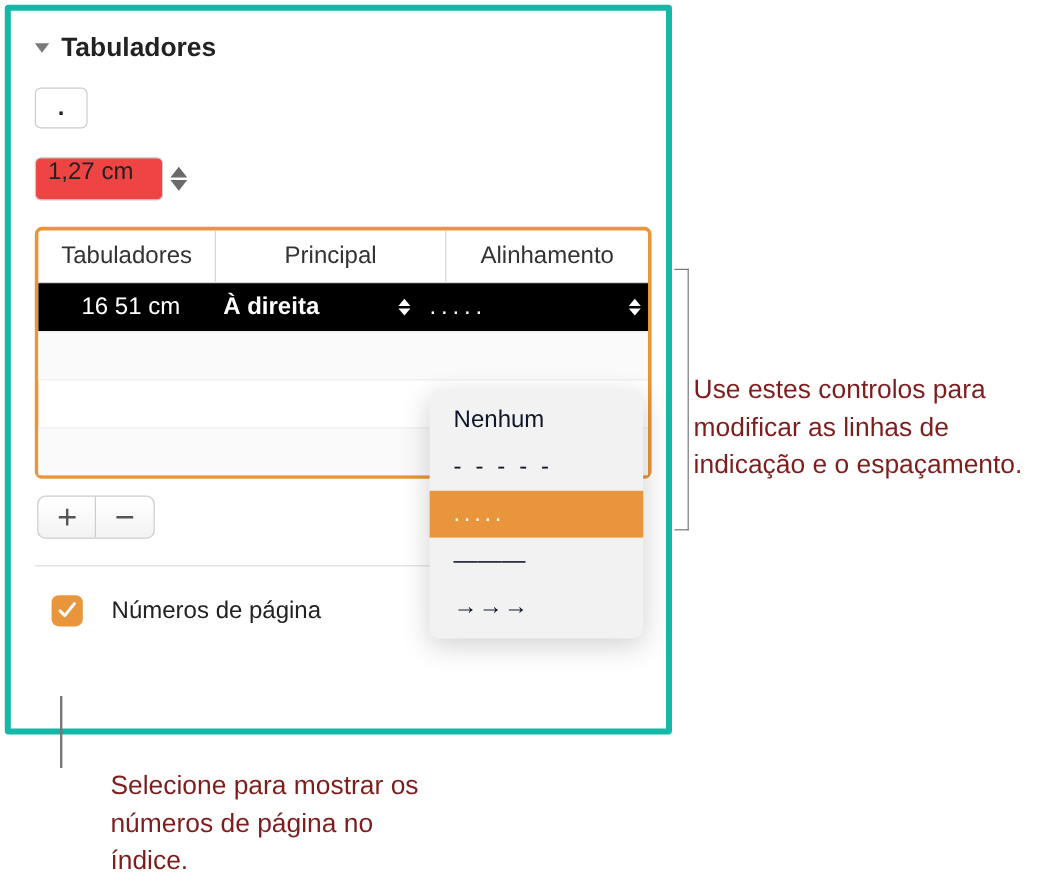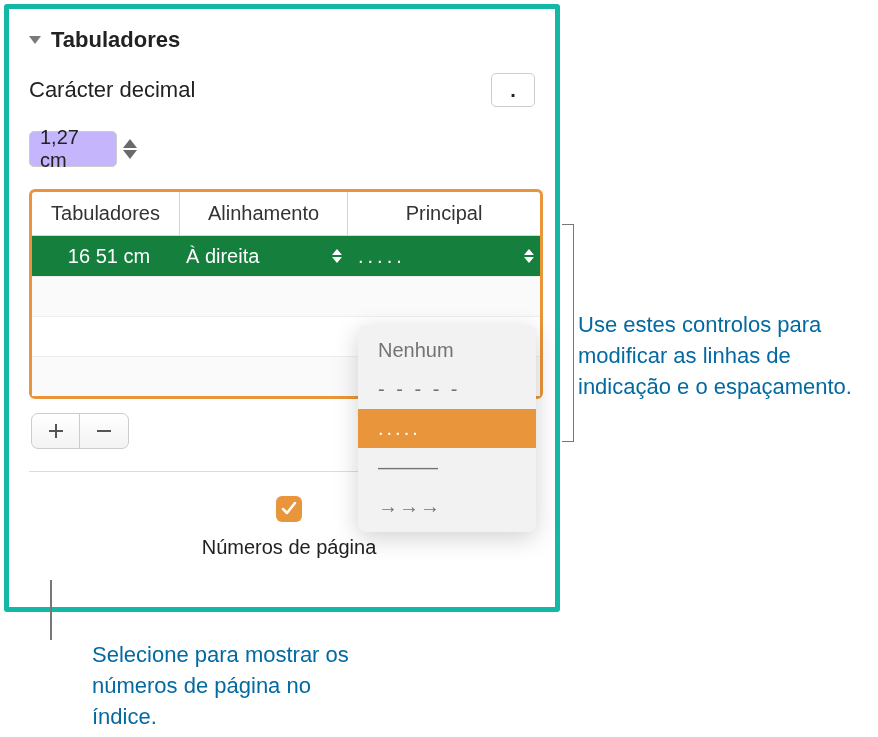--- a/index.html
+++ b/index.html
@@ -51,27 +51,27 @@
     align-items: center;
     justify-content: center;
     font-weight: 700;
     font-size: 20px;
     background: #fff;
   }
   .spacing-wrap {
     display: flex; align-items: stretch; gap: 6px;
   }
   .spacing-field {
-    width: 88px; height: 36px;
+    width: 107px; height: 36px;
     border: 1px solid #ccc;
     border-radius: 5px;
-    display: flex; align-items: center;
+    display: flex; 
     padding: 0 10px;
     font-size: 20px;
-    background: #c4b5fd;
+    background: #ef4444;
   }
   .stepper {
     width: 22px;
     display: flex; flex-direction: column;
     justify-content: center;
     gap: 2px;
   }
   .stepper-up, .stepper-down {
     width: 0; height: 0;
     border-left: 7px solid transparent;
@@ -102,26 +102,26 @@
   .th:last-child { border-right: none; }
   .col1 { width: 148px; }
   .col2 { width: 168px; }
   .col3 { flex: 1; }
   .table-row {
     display: flex;
     align-items: center;
     height: 40px;
   }
   .table-row.selected {
-    background: #15803d;
+    background: #000000;
     color: #fff;
   }
   .td { font-size: 20px; display: flex; align-items: center; }
   .td.c1 { width: 148px; justify-content: center; padding-left: 6px; }
-  .td.c2 { width: 168px; padding-left: 6px; position: relative; }
+  .td.c2 { width: 168px; padding-left: 6px; position: relative; font-weight: bold; }
   .td.c3 { flex: 1; padding-left: 10px; letter-spacing: 4px; position: relative; }
   .popup-arrows {
     position: absolute; right: 6px; top: 50%; transform: translateY(-50%);
     display: flex; flex-direction: column; gap: 2px;
   }
   .popup-arrows .au { width:0;height:0;border-left:5px solid transparent;border-right:5px solid transparent;border-bottom:6px solid #fff;}
   .popup-arrows .ad { width:0;height:0;border-left:5px solid transparent;border-right:5px solid transparent;border-top:6px solid #fff;}
   .table-empty { height: 40px; border-top: 1px solid #eee; }
   .table-empty:nth-child(odd){ background:#fafafa;}
   .addremove {
@@ -141,23 +141,22 @@
     color: #555;
     cursor: pointer;
     display:flex;align-items:center;justify-content:center;
   }
   .addremove button:first-child { border-right: 1px solid #ccc; }
   hr.divider {
     margin: 22px 20px 0 20px;
     border: none; border-top: 1px solid #dcdcdc;
   }
   .check-row {
-    display: flex; align-items: center; gap: 14px;
+    display: flex; align-items: center; gap: 24px;
     padding: 24px 20px 0 34px;
-    flex-direction: column;
   }
   .checkbox {
     width: 26px; height: 26px;
     border-radius: 6px;
     background: #e8953b;
     display: flex; align-items: center; justify-content: center;
     color: #fff;
     font-size: 18px;
   }
   .dropdown {
@@ -166,34 +165,34 @@
     width: 178px;
     background: #f2f2f2;
     border-radius: 8px;
     box-shadow: 0 6px 24px rgba(0,0,0,0.18);
     padding: 6px 0;
   }
   .dd-item {
     padding: 8px 20px;
     font-size: 20px;
     letter-spacing: 3px;
-    color: #737373;
+    color: #0f172a;
   }
   .dd-item.text { letter-spacing: 0; }
   .dd-item.selected {
     background: #e8953b;
     color: #fff;
   }
   .dd-item.arrows { letter-spacing: 1px; }
 
   .callout {
     position: absolute;
     font-size: 22px;
     line-height: 1.4;
-    color: #0369a1;
+    color: #7f1d1d;
   }
   .callout-right {
     left: 578px; top: 310px;
     width: 290px;
   }
   .callout-bottom {
     left: 56px; top: 640px;
     width: 280px;
     margin-left: 36px;
   }
@@ -217,43 +216,42 @@
 <body>
 
 <div class="panel">
 
   <div class="section-header">
     <span class="disclosure-triangle"></span>
     <span class="section-title">Tabuladores</span>
   </div>
 
   <div class="row">
-    <span class="row-label">Carácter decimal</span>
     <div class="decimal-field">
       <span>.</span>
     </div>
   </div>
 
   <div class="row">
     <div class="spacing-wrap">
       <div class="spacing-field">
         <span>1,27 cm</span>
       </div>
       <div class="stepper">
         <div class="stepper-up"></div>
         <div class="stepper-down"></div>
       </div>
     </div>
   </div>
 
   <div class="table-outer">
     <div class="table-header">
       <div class="th col1">Tabuladores</div>
+      <div class="th col3">Principal</div>
       <div class="th col2">Alinhamento</div>
-      <div class="th col3">Principal</div>
     </div>
     <div class="table-row selected">
       <div class="td c1">16 51 cm</div>
       <div class="td c2">
         <span>À direita</span>
         <span class="popup-arrows">
             <span class="au"></span>
             <span class="ad"></span>
           </span>
       </div>

